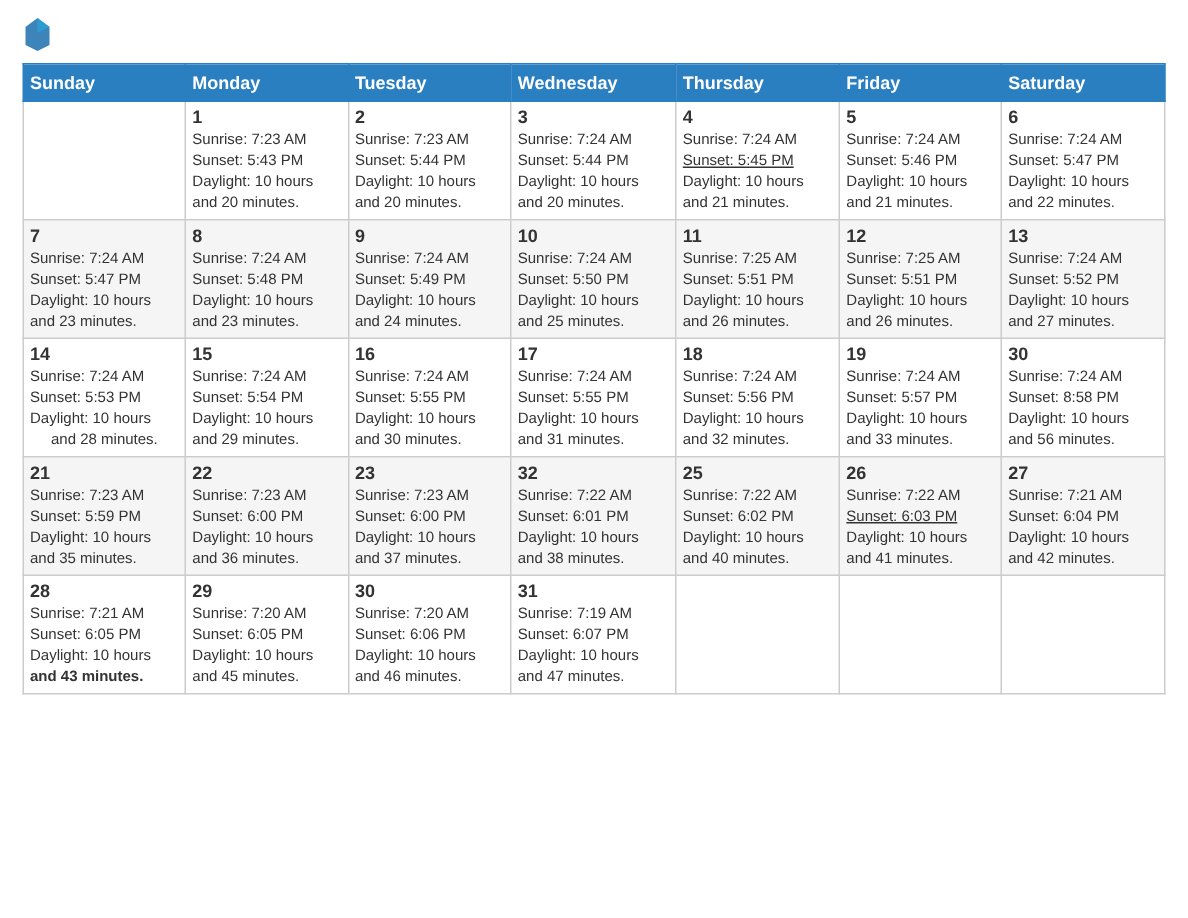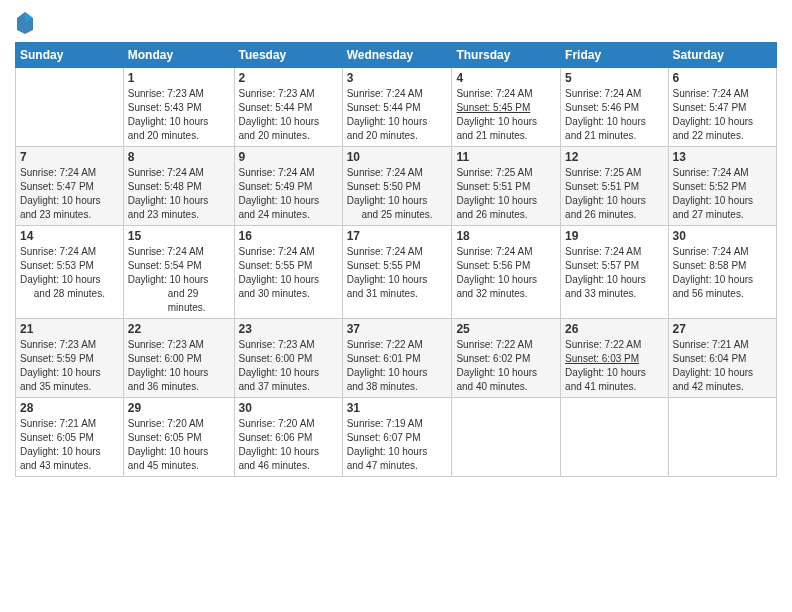--- a/index.html
+++ b/index.html
@@ -210,21 +210,21 @@
               <span style="display: block;">Daylight: 10 hours</span>
               <span style="display: block;">and 24 minutes.</span>
             </div>
           </td>
           <td>
             <span class="day-number">10</span>
             <div class="day-info">
               <span style="display: block;">Sunrise: 7:24 AM</span>
               <span style="display: block;">Sunset: 5:50 PM</span>
               <span style="display: block;">Daylight: 10 hours</span>
-              <span style="display: block; text-align: center;">and 25 minutes.</span>
+              <span style="display: block;">and 25 minutes.</span>
             </div>
           </td>
           <td>
             <span class="day-number">11</span>
             <div class="day-info">
               <span style="display: block;">Sunrise: 7:25 AM</span>
               <span style="display: block;">Sunset: 5:51 PM</span>
               <span style="display: block;">Daylight: 10 hours</span>
               <span style="display: block;">and 26 minutes.</span>
             </div>
@@ -257,21 +257,21 @@
               <span style="display: block;">Daylight: 10 hours</span>
               <span style="display: block; text-align: center;">and 28 minutes.</span>
             </div>
           </td>
           <td>
             <span class="day-number">15</span>
             <div class="day-info">
               <span style="display: block;">Sunrise: 7:24 AM</span>
               <span style="display: block;">Sunset: 5:54 PM</span>
               <span style="display: block;">Daylight: 10 hours</span>
-              <span style="display: block; margin-left: 40px;">and 29 minutes.</span>
+              <span style="display: block;">and 29 minutes.</span>
             </div>
           </td>
           <td>
             <span class="day-number">16</span>
             <div class="day-info">
               <span style="display: block;">Sunrise: 7:24 AM</span>
               <span style="display: block;">Sunset: 5:55 PM</span>
               <span style="display: block;">Daylight: 10 hours</span>
               <span style="display: block;">and 30 minutes.</span>
             </div>
@@ -335,21 +335,21 @@
           <td>
             <span class="day-number">23</span>
             <div class="day-info">
               <span style="display: block;">Sunrise: 7:23 AM</span>
               <span style="display: block;">Sunset: 6:00 PM</span>
               <span style="display: block;">Daylight: 10 hours</span>
               <span style="display: block;">and 37 minutes.</span>
             </div>
           </td>
           <td>
-            <span class="day-number">37</span>
+            <span class="day-number">32</span>
             <div class="day-info">
               <span style="display: block;">Sunrise: 7:22 AM</span>
               <span style="display: block;">Sunset: 6:01 PM</span>
               <span style="display: block;">Daylight: 10 hours</span>
               <span style="display: block;">and 38 minutes.</span>
             </div>
           </td>
           <td>
             <span class="day-number">25</span>
             <div class="day-info">
@@ -378,21 +378,21 @@
             </div>
           </td>
         </tr>
         <tr>
           <td>
             <span class="day-number">28</span>
             <div class="day-info">
               <span style="display: block;">Sunrise: 7:21 AM</span>
               <span style="display: block;">Sunset: 6:05 PM</span>
               <span style="display: block;">Daylight: 10 hours</span>
-              <span style="display: block;">and 43 minutes.</span>
+              <span style="display: block; font-weight: bold;">and 43 minutes.</span>
             </div>
           </td>
           <td>
             <span class="day-number">29</span>
             <div class="day-info">
               <span style="display: block;">Sunrise: 7:20 AM</span>
               <span style="display: block;">Sunset: 6:05 PM</span>
               <span style="display: block;">Daylight: 10 hours</span>
               <span style="display: block;">and 45 minutes.</span>
             </div>

